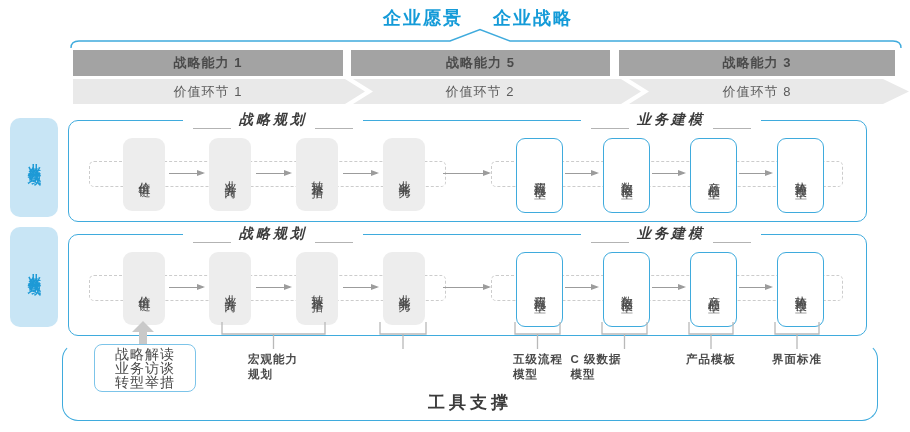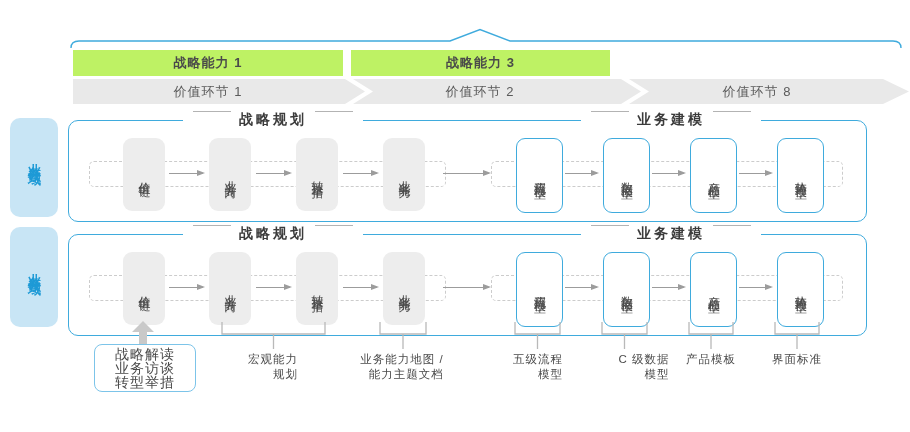--- a/index.html
+++ b/index.html
@@ -7,76 +7,81 @@
   #stage{position:relative;width:910px;height:432px;background:#fff;overflow:hidden;}
 
   
   .title-wrap{position:absolute;top:6px;left:478px;transform:translateX(-50%);display:flex;gap:30px;white-space:nowrap;}
   .title-wrap span{font-size:18px;font-weight:bold;color:#149bd8;letter-spacing:2px;}
 
   
   .brace-svg{position:absolute;left:70px;top:28px;}
 
   
-  .cap-bar{position:absolute;top:50px;height:26px;line-height:26px;background:#bef264;
+  .cap-bar{position:absolute;top:50px;height:26px;line-height:26px;background:#a3a3a3;
            text-align:center;font-size:13px;font-weight:600;color:#4a4a4a;letter-spacing:1px;}
 
   
   .chev-svg{position:absolute;left:73px;top:79px;}
   .chev-label{position:absolute;top:83px;transform:translateX(-50%);font-size:13px;color:#5a5a5a;letter-spacing:1px;white-space:nowrap;}
 
   
   .domain-box{position:absolute;left:10px;width:48px;background:#c8e5f5;border-radius:10px;
               display:flex;align-items:center;justify-content:center;}
   .domain-box span{writing-mode:vertical-rl;text-orientation:mixed;font-size:13px;font-weight:bold;
                    color:#1e9ad6;letter-spacing:3px;}
 
   
   .biz-row{position:absolute;left:68px;width:797px;height:100px;border:1.3px solid #3fabdd;border-radius:10px;}
   .band{position:absolute;left:0;top:12px;z-index:-1;}
   .dashed-track{position:absolute;top:40px;height:24px;border:1.5px dashed #cccccc;border-radius:5px;}
-  .row-hdr{position:absolute;top:-10px;transform:translateX(-50%);display:flex;align-items:flex-start;background:#fff;padding:0 2px;}
+  .row-hdr{position:absolute;top:-10px;transform:translateX(-50%);display:flex;align-items:flex-end;background:#fff;padding:0 2px;font-style:italic;}
   .row-hdr b{font-size:14px;font-weight:bold;color:#3b3b3b;letter-spacing:3px;white-space:nowrap;}
   .hdr-line{width:38px;height:1px;background:#b3b3b3;margin:0 8px;}
   .stage-box{position:absolute;top:17px;width:42px;height:73px;border-radius:9px;background:#ededed;
              display:flex;align-items:center;justify-content:center;}
   .stage-box.model{width:45px;background:#fff;border:1.3px solid #3fabdd;}
   .stage-box span{writing-mode:vertical-rl;text-orientation:upright;font-size:12px;color:#4a4a4a;letter-spacing:2px;}
   .flow-arrow{position:absolute;top:52px;height:0;border-top:1.5px solid #9c9c9c;}
   .flow-arrow:after{content:"";position:absolute;right:-2px;top:-4.5px;width:0;height:0;
                     border-left:8px solid #9c9c9c;border-top:3.8px solid transparent;border-bottom:3.8px solid transparent;}
 
   
   .practice-box{position:absolute;left:94px;top:344px;width:100px;height:46px;background:#fff;
                 border:1.2px solid #7cc4e9;border-radius:8px;display:flex;flex-direction:column;
                 align-items:center;justify-content:center;z-index:3;}
   .practice-box span{font-size:14px;line-height:14px;color:#4a4a4a;letter-spacing:1px;}
   .up-arrow{position:absolute;left:132px;top:321px;z-index:2;}
   .bracket{position:absolute;top:322px;}
-  .anno-text{position:absolute;top:352px;transform:translateX(-50%);text-align:right;z-index:2;}
+  .anno-text{position:absolute;top:352px;transform:translateX(-50%);text-align:left;z-index:2;font-weight:bold;}
   .anno-text span{display:block;font-size:11.5px;line-height:15px;color:#4a4a4a;letter-spacing:1px;white-space:nowrap;}
 
   
   .tool-box{position:absolute;left:62px;top:343px;width:814px;height:76px;
             border:1.4px solid #3fabdd;border-top-color:transparent;border-radius:16px;}
   .tool-label{position:absolute;left:50%;bottom:6px;transform:translateX(-50%);
               font-size:17px;font-weight:bold;color:#3b3b3b;letter-spacing:4px;white-space:nowrap;}
 </style>
 </head>
 <body>
 
 <div id="stage">
 
+  <div class="title-wrap">
+    <span>企业愿景</span>
+    <span>企业战略</span>
+  </div>
 
   <svg class="brace-svg" width="832" height="22" viewBox="0 0 832 22">
     <path d="M1 20 Q1 13 9 13 L380 13 L410 1.5 L440 13 L823 13 Q831 13 831 20" fill="none" stroke="#3fabdd" stroke-width="1.4"></path>
   </svg>
 
   <div class="cap-bar" style="left:73px;width:270px;">战略能力 1</div>
-  <div class="cap-bar" style="left:351px;width:259px;">战略能力 3</div>
+  <div class="cap-bar" style="left:351px;width:259px;">战略能力 5</div>
+  <div class="cap-bar" style="left:619px;width:276px;">战略能力 3</div>
 
   <svg class="chev-svg" width="836" height="25" viewBox="0 0 836 25">
     <polygon points="0,0 272,0 292,12.5 272,25 0,25" fill="#e9e9e9"></polygon>
     <polygon points="280,0 548,0 568,12.5 548,25 280,25 300,12.5" fill="#e9e9e9"></polygon>
     <polygon points="556,0 810,0 836,12.5 810,25 556,25 576,12.5" fill="#e9e9e9"></polygon>
   </svg>
   <div class="chev-label" style="left:208px;">价值环节 1</div>
   <div class="chev-label" style="left:480px;">价值环节 2</div>
   <div class="chev-label" style="left:757px;">价值环节 8</div>
 
@@ -192,20 +197,23 @@
       </div>
     <div class="flow-arrow" style="left:100px;width:34px;"></div>
     <div class="flow-arrow" style="left:187px;width:34px;"></div>
     <div class="flow-arrow" style="left:274px;width:34px;"></div>
     <div class="flow-arrow" style="left:374px;width:46px;"></div>
     <div class="flow-arrow" style="left:496px;width:32px;"></div>
     <div class="flow-arrow" style="left:583px;width:32px;"></div>
     <div class="flow-arrow" style="left:670px;width:32px;"></div>
   </div>
 
+  <div class="tool-box">
+    <div class="tool-label">工具支撑</div>
+  </div>
 
   <svg class="up-arrow" width="22" height="24" viewBox="0 0 22 24">
     <polygon points="11,0 22,11 15,11 15,24 7,24 7,11 0,11" fill="#c9c9c9"></polygon>
   </svg>
 
   <div class="practice-box">
     <span>战略解读</span>
     <span>业务访谈</span>
     <span>转型举措</span>
   </div>
@@ -226,29 +234,25 @@
     <path d="M1 0 V12 H45 V0 M23 12 V27" fill="none" stroke="#b9b9b9" stroke-width="1.3"></path>
   </svg>
   <svg class="bracket" style="left:774px;" width="46" height="28" viewBox="0 0 46 28">
     <path d="M1 0 V12 H45 V0 M23 12 V27" fill="none" stroke="#b9b9b9" stroke-width="1.3"></path>
   </svg>
 
   <div class="anno-text" style="left:273px;">
     <span>宏观能力</span>
     <span>规划</span>
   </div>
-  <div class="anno-text" style="left:402px;">
-    <span>业务能力地图 /</span>
-    <span>能力主题文档</span>
-  </div>
   <div class="anno-text" style="left:538px;">
     <span>五级流程</span>
     <span>模型</span>
   </div>
-  <div class="anno-text" style="left:644px;">
+  <div class="anno-text" style="left:596px;">
     <span>C 级数据</span>
     <span>模型</span>
   </div>
   <div class="anno-text" style="left:711px;">
     <span>产品模板</span>
   </div>
   <div class="anno-text" style="left:797px;">
     <span>界面标准</span>
   </div>
 

